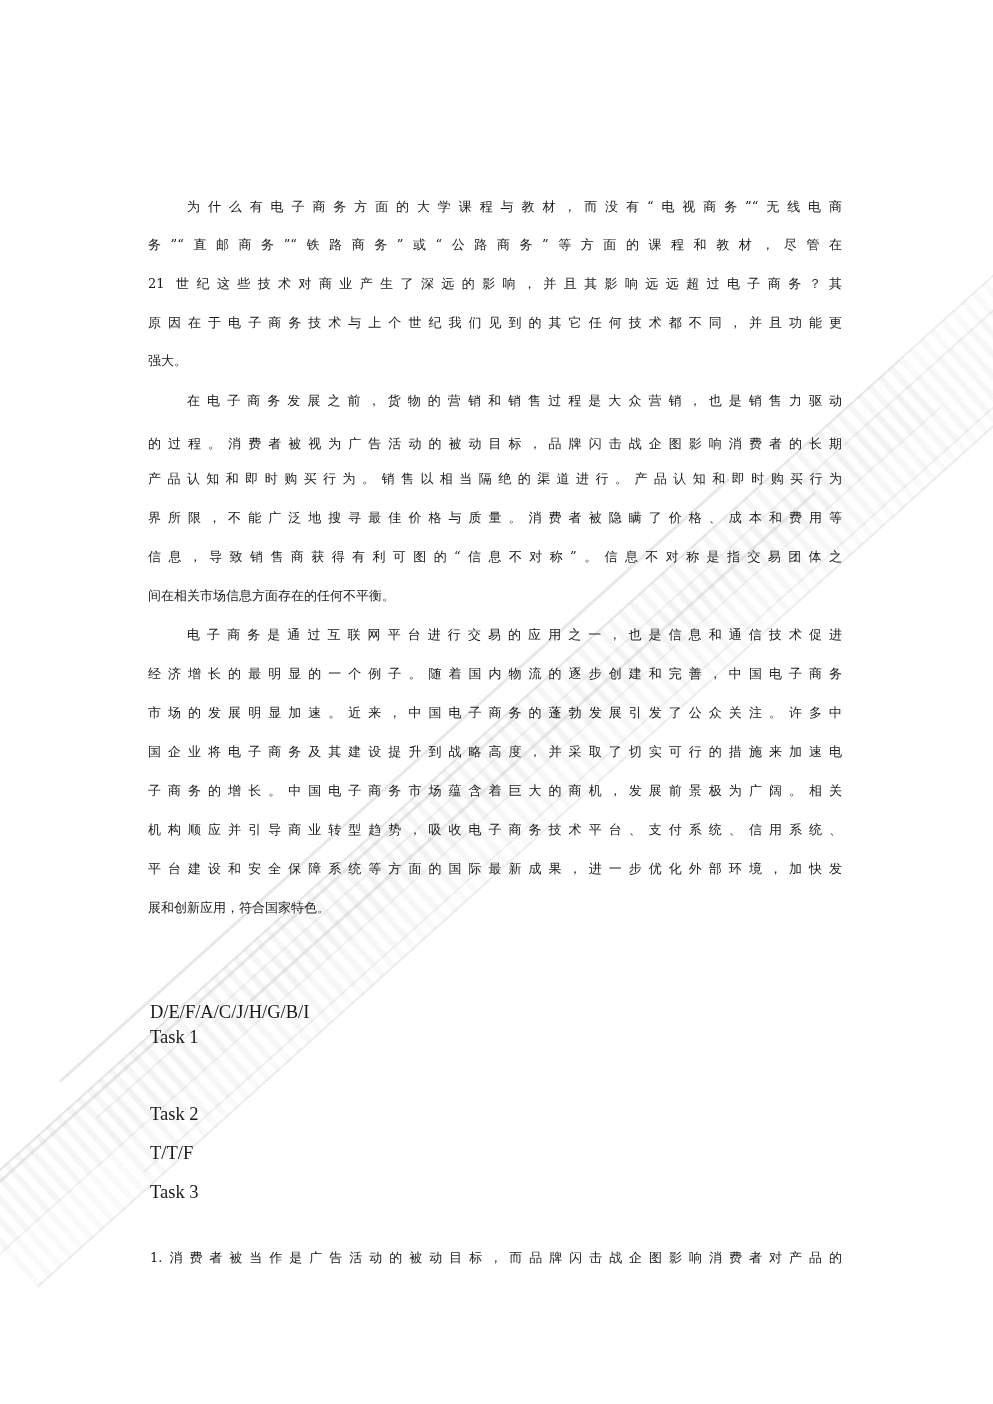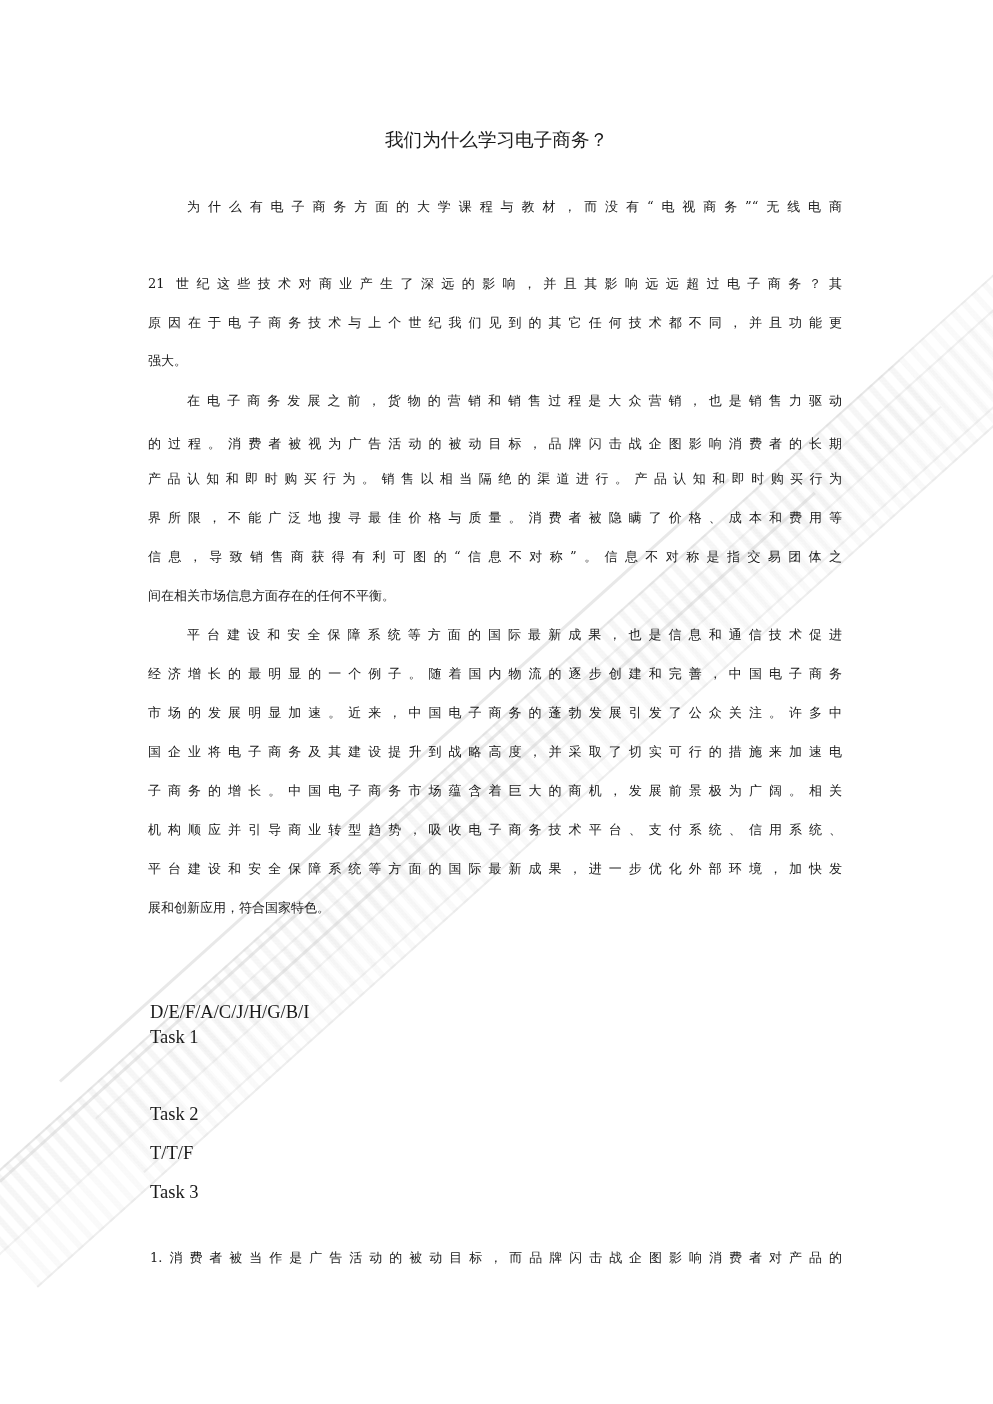--- a/index.html
+++ b/index.html
@@ -103,35 +103,35 @@
   <div class="wm-band"></div>
   <div class="wm-band b2"></div>
   <div class="wm-band b3"></div>
   <div class="wm-stroke" style="left:60px;top:1080px;width:900px;"></div>
   <div class="wm-stroke" style="left:250px;top:1000px;width:760px;"></div>
   <div class="wm-stroke" style="left:0px;top:1180px;width:700px;"></div>
 </div>
 
 <div class="page">
 
-  <div class="title">我们为什么学习电子商务？</div>
 
   <div class="line indent" style="top:167px;">为什么有电子商务方面的大学课程与教材，而没有“电视商务”“无线电商</div>
+  <div class="line" style="top:205px;">务”“直邮商务”“铁路商务”或“公路商务”等方面的课程和教材，尽管在</div>
   <div class="line" style="top:244px;">21 世纪这些技术对商业产生了深远的影响，并且其影响远远超过电子商务？其</div>
   <div class="line" style="top:283px;">原因在于电子商务技术与上个世纪我们见到的其它任何技术都不同，并且功能更</div>
   <div class="line last" style="top:321px;">强大。</div>
 
   <div class="line indent" style="top:361px;">在电子商务发展之前，货物的营销和销售过程是大众营销，也是销售力驱动</div>
   <div class="line" style="top:404px;">的过程。消费者被视为广告活动的被动目标，品牌闪击战企图影响消费者的长期</div>
   <div class="line" style="top:439px;">产品认知和即时购买行为。销售以相当隔绝的渠道进行。产品认知和即时购买行为</div>
   <div class="line" style="top:478px;">界所限，不能广泛地搜寻最佳价格与质量。消费者被隐瞒了价格、成本和费用等</div>
   <div class="line" style="top:517px;">信息，导致销售商获得有利可图的“信息不对称”。信息不对称是指交易团体之</div>
   <div class="line last" style="top:556px;">间在相关市场信息方面存在的任何不平衡。</div>
 
-  <div class="line indent" style="top:595px;">平台建设和安全保障系统等方面的国际最新成果，也是信息和通信技术促进</div>
+  <div class="line indent" style="top:595px;">电子商务是通过互联网平台进行交易的应用之一，也是信息和通信技术促进</div>
   <div class="line" style="top:634px;">经济增长的最明显的一个例子。随着国内物流的逐步创建和完善，中国电子商务</div>
   <div class="line" style="top:673px;">市场的发展明显加速。近来，中国电子商务的蓬勃发展引发了公众关注。许多中</div>
   <div class="line" style="top:712px;">国企业将电子商务及其建设提升到战略高度，并采取了切实可行的措施来加速电</div>
   <div class="line" style="top:751px;">子商务的增长。中国电子商务市场蕴含着巨大的商机，发展前景极为广阔。相关</div>
   <div class="line" style="top:790px;">机构顺应并引导商业转型趋势，吸收电子商务技术平台、支付系统、信用系统、</div>
   <div class="line" style="top:829px;">平台建设和安全保障系统等方面的国际最新成果，进一步优化外部环境，加快发</div>
   <div class="line last" style="top:868px;">展和创新应用，符合国家特色。</div>
 
   <div class="task-head" style="top:1024px;">Task 1</div>
   <div class="task-ans" style="top:999px;">D/E/F/A/C/J/H/G/B/I</div>

